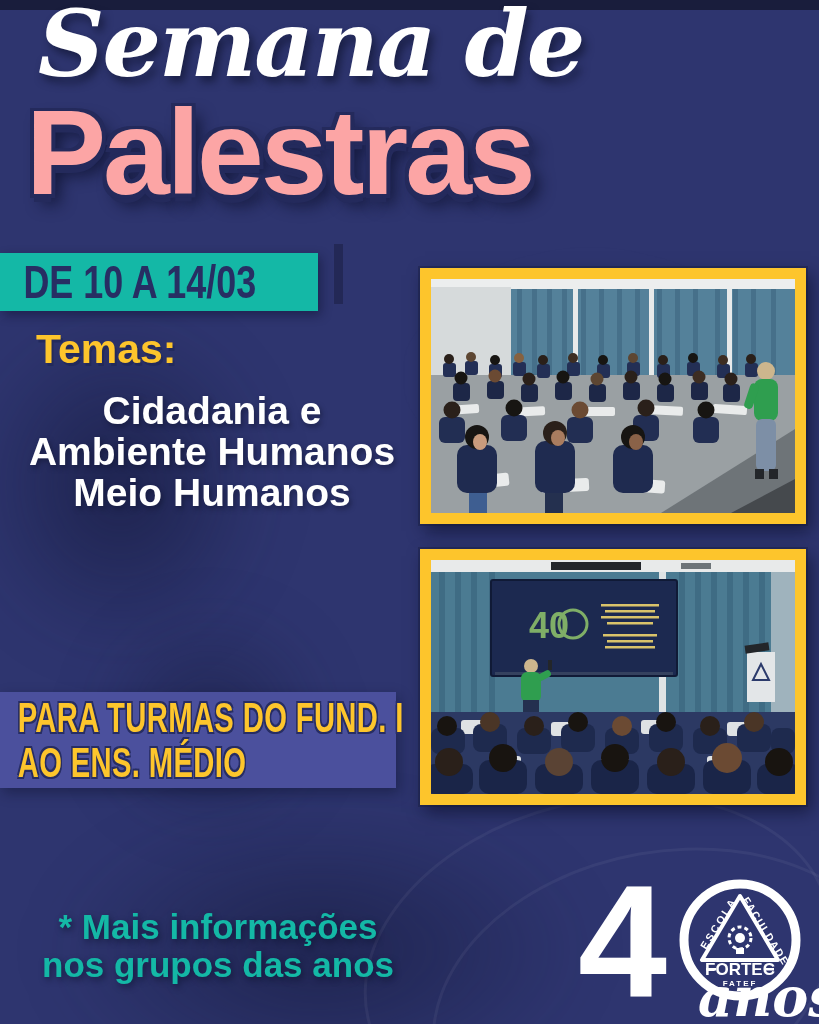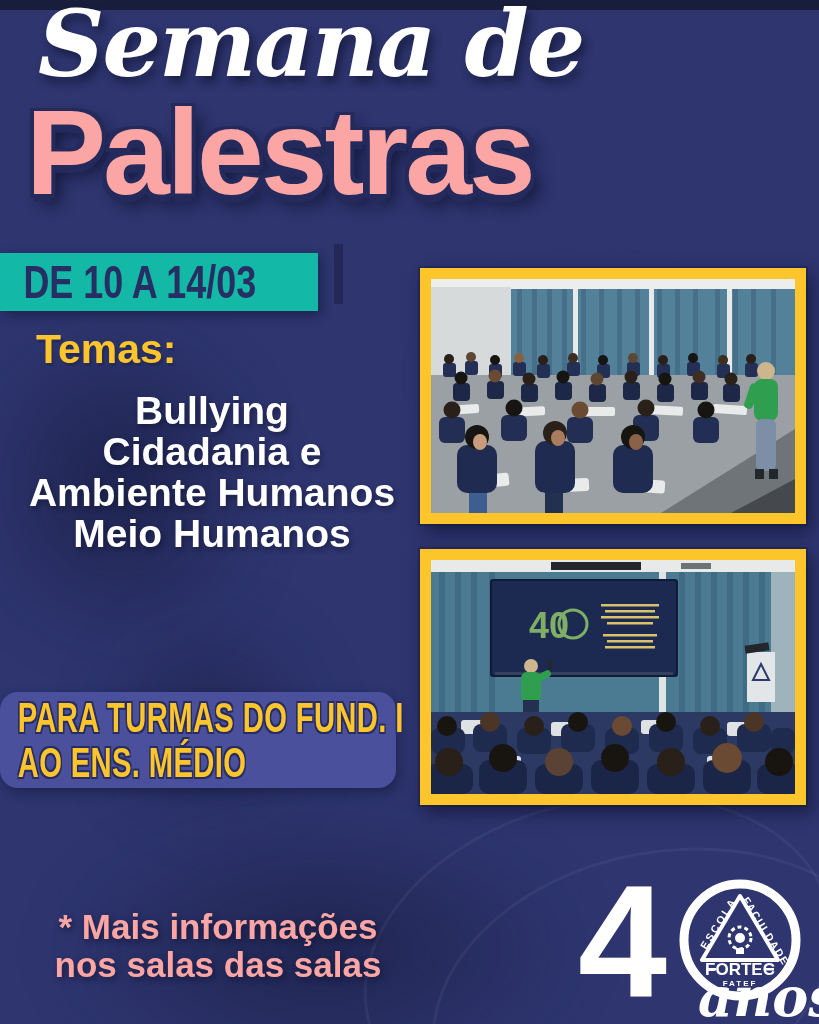--- a/index.html
+++ b/index.html
@@ -63,31 +63,30 @@
     box-shadow:0 0 0 2px rgba(20,25,55,.35), 5px 7px 16px rgba(8,12,36,.6);
   }
   .photo-frame.p1{left:420px;top:268px;}
   .photo-frame.p2{left:420px;top:549px;}
   .photo-frame svg{display:block;width:100%;height:100%;}
 
   .audience-banner{
     position:absolute;left:0;top:692px;width:396px;height:96px;
     background:#4b509d;display:flex;flex-direction:column;justify-content:center;
     box-shadow:3px 5px 12px rgba(10,14,40,.4);
-    border-radius:18px;
   }
   .audience-banner .line{
     display:inline-block;transform:scaleX(.68);transform-origin:left center;
     padding-left:26px;font-weight:bold;font-size:43px;line-height:45px;color:#fdc52c;
     white-space:nowrap;letter-spacing:.5px;
     text-shadow:-2px -2px 0 #272d63,2px -2px 0 #272d63,-2px 2px 0 #272d63,2px 2px 0 #272d63;
   }
   .footnote{
     position:absolute;left:0;top:908px;width:436px;text-align:center;
-    font-size:35px;font-weight:bold;color:#fca5a5;line-height:38px;
+    font-size:35px;font-weight:bold;color:#14b8a6;line-height:38px;
     text-shadow:2px 3px 6px rgba(12,16,44,.6);
   }
   .anniv{position:absolute;left:590px;top:864px;width:232px;height:160px;}
   .anniv svg{display:block;width:100%;height:100%;overflow:visible;}
 </style>
 </head>
 <body>
 
 <div class="poster">
   <div class="top-strip"></div>
@@ -102,21 +101,20 @@
   <div class="title-script">Semana de</div>
   <div class="title-main">Palestras</div>
 
   <div class="date-badge">
     <span>DE 10 A 14/03</span>
   </div>
   <div class="accent-bar"></div>
 
   <div class="temas-heading">Temas:</div>
   <div class="themes">
-    <div>Bullying</div>
     <div>Cidadania e</div>
     <div>Ambiente Humanos</div>
     <div>Meio Humanos</div>
   </div>
 
   <div class="photo-frame p1">
     <svg viewBox="0 0 364 234" preserveAspectRatio="none">
       <rect x="0" y="0" width="364" height="100" fill="#d6dadb"></rect>
       <rect x="0" y="0" width="364" height="8" fill="#eceeee"></rect>
 
@@ -360,21 +358,21 @@
     </svg>
   </div>
 
   <div class="audience-banner">
     <span class="line">PARA TURMAS DO FUND. I</span>
     <span class="line">AO ENS. MÉDIO</span>
   </div>
 
   <div class="footnote">
     <div>* Mais informações</div>
-    <div>nos salas das salas</div>
+    <div>nos grupos das anos</div>
   </div>
 
   <div class="anniv">
     <svg viewBox="0 0 232 160">
       <text x="-12" y="132" font-family="Liberation Sans, sans-serif" font-weight="bold" font-size="160" fill="#ffffff">4</text>
       <circle cx="150" cy="76" r="56" fill="none" stroke="#ffffff" stroke-width="9"></circle>
       <g>
         <path d="M150 32 L112 96 L188 96 Z" fill="none" stroke="#ffffff" stroke-width="4" stroke-linejoin="round"></path>
         <text x="0" y="0" font-family="Liberation Sans, sans-serif" font-weight="bold" font-size="10.5" letter-spacing="2.5" fill="#ffffff" transform="translate(116,86) rotate(-58)">ESCOLA</text>
         <text x="0" y="0" font-family="Liberation Sans, sans-serif" font-weight="bold" font-size="10.5" letter-spacing="1.5" fill="#ffffff" transform="translate(152,36) rotate(58)">FACULDADE</text>

